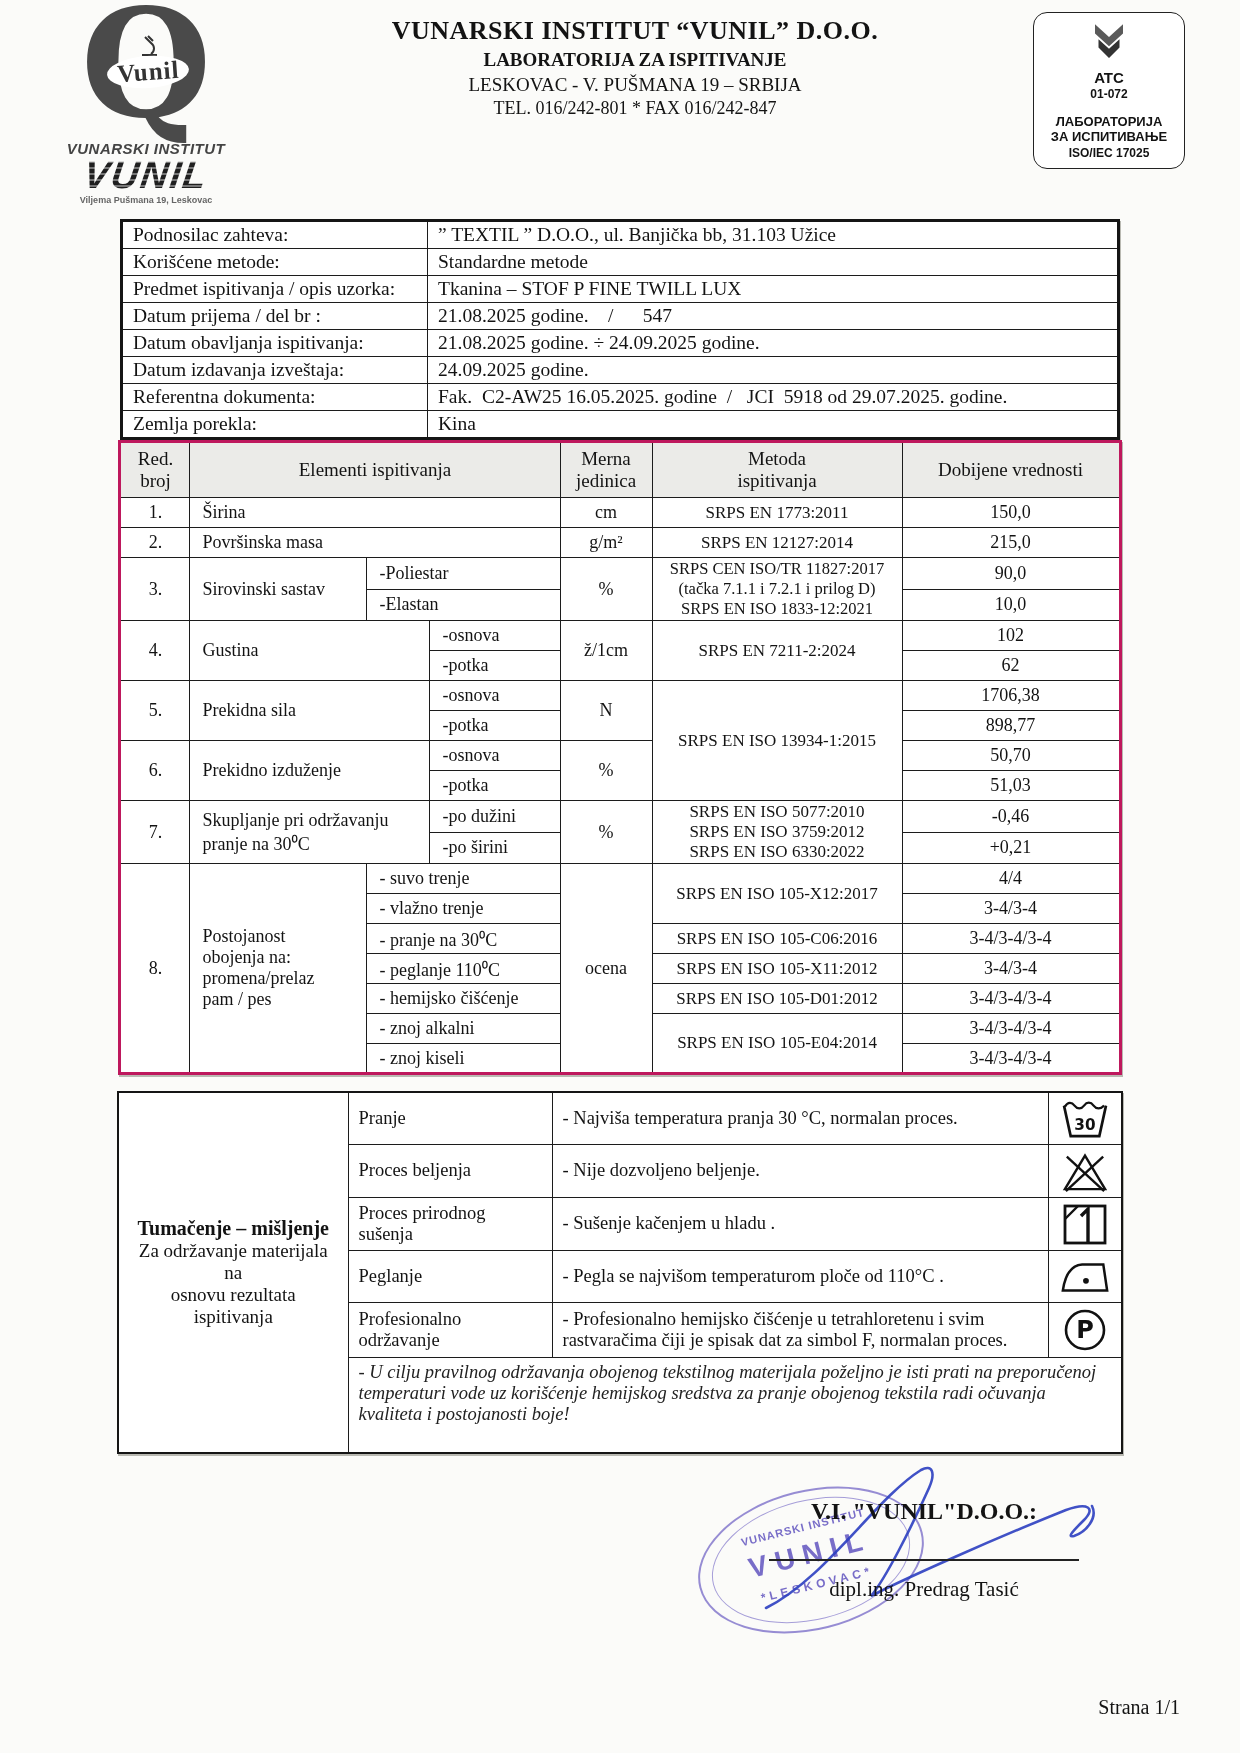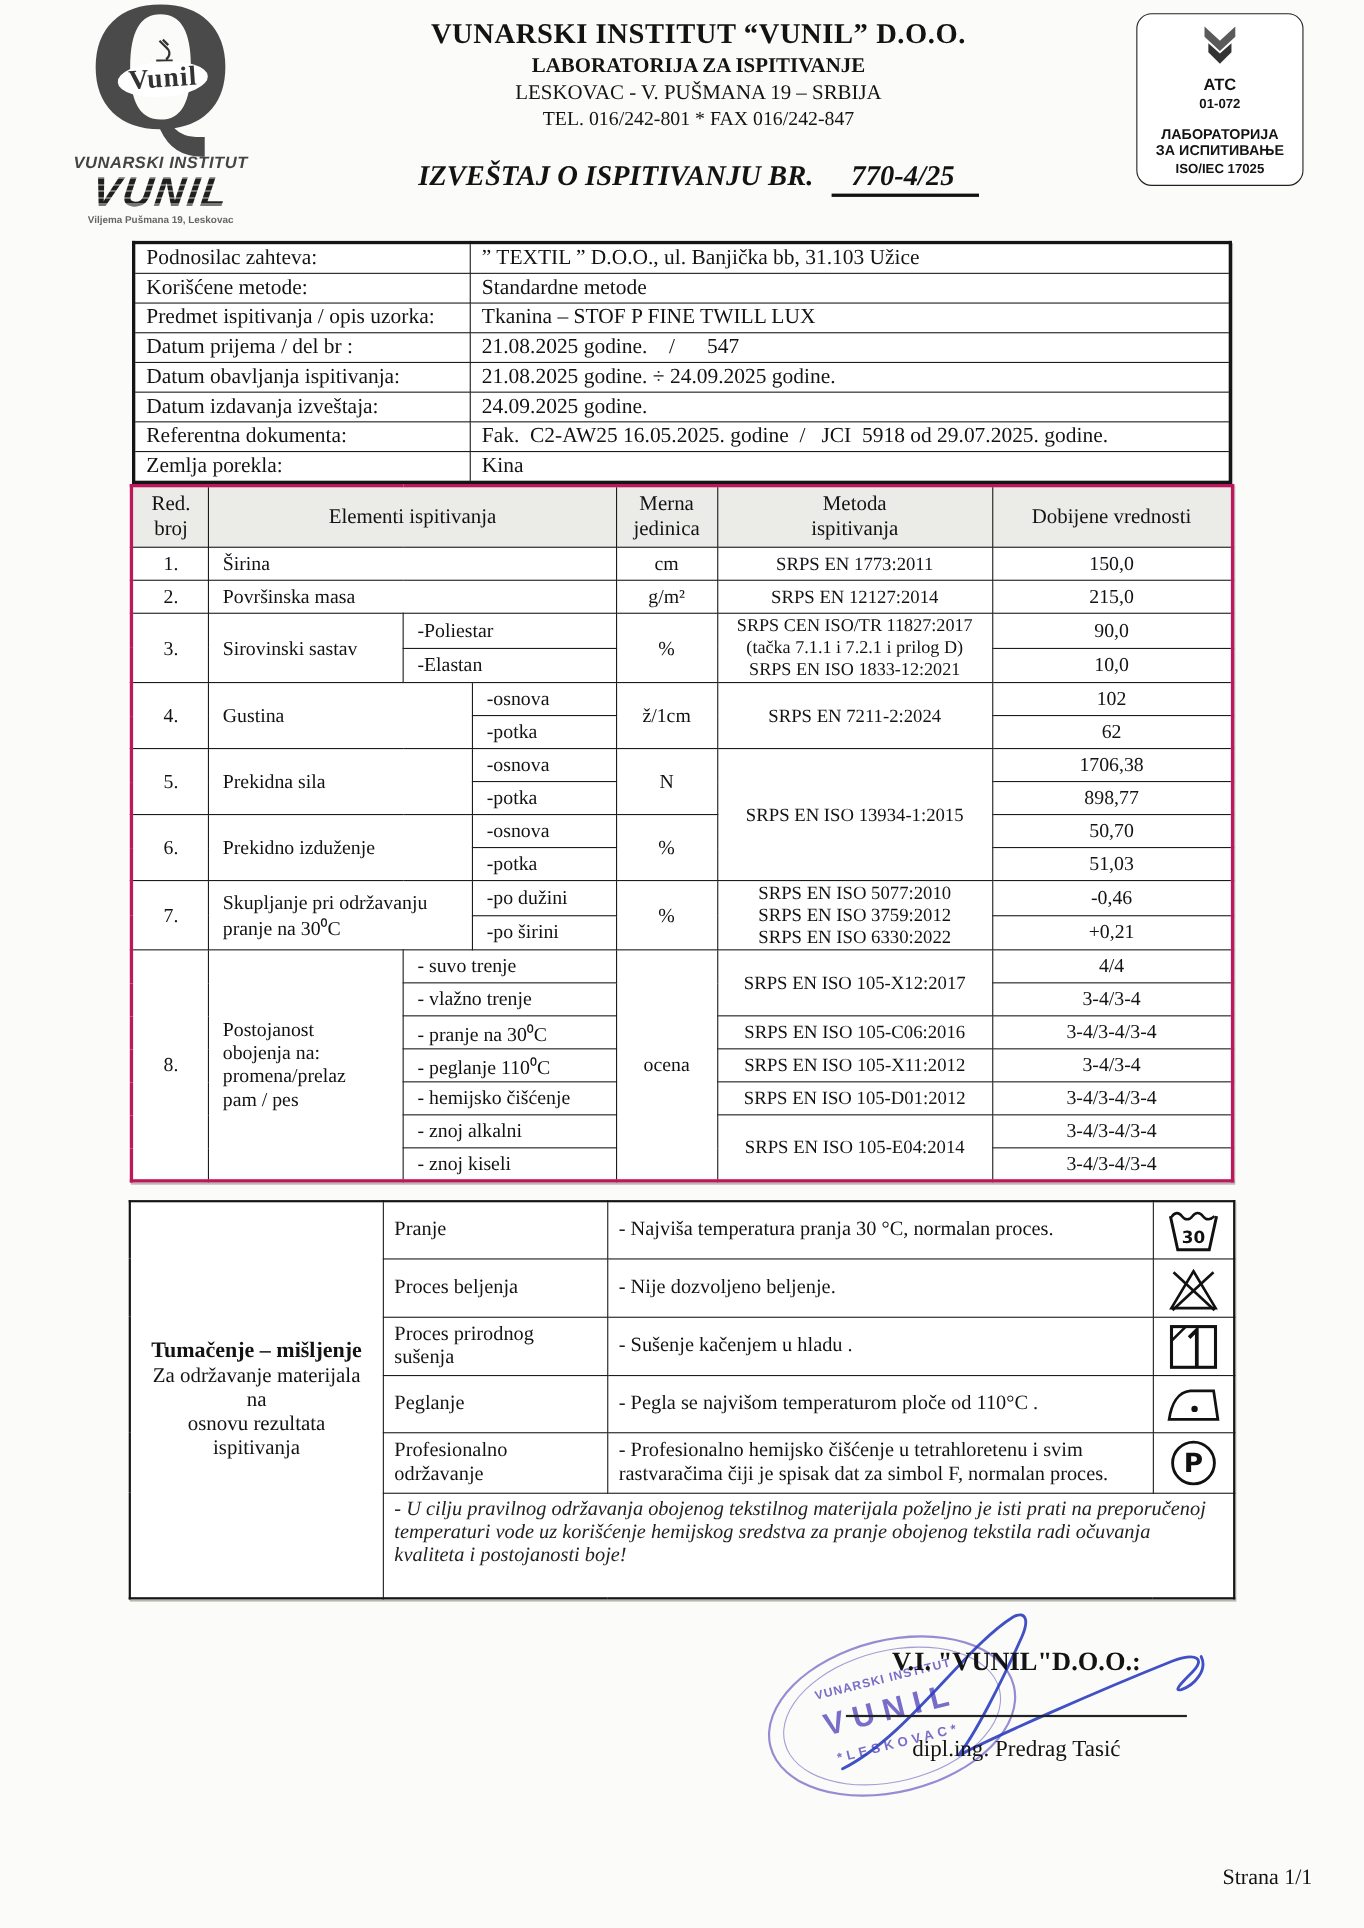--- a/index.html
+++ b/index.html
@@ -77,21 +77,21 @@
   .sig-line { border-bottom:2px solid #222; width:310px; margin:34px auto 0 auto; }
   .sig-name { font-size:21px; margin-top:16px; text-align:center; }
   .stamp { position:absolute; left:660px; top:18px; width:230px; height:140px; transform:rotate(-14deg); pointer-events:none; }
   .stamp-oval { position:absolute; inset:0; border:2px solid rgba(95,80,190,.65); border-radius:50%; }
   .stamp-oval2 { position:absolute; inset:10px 14px; border:1.3px solid rgba(95,80,190,.55); border-radius:50%; }
   .stamp-txt { position:absolute; width:100%; text-align:center; color:rgba(88,74,188,.8); font-family:"Liberation Sans", sans-serif; font-weight:bold; }
   .stamp-t1 { top:30px; font-size:11px; letter-spacing:1px; }
   .stamp-t2 { top:48px; font-size:28px; letter-spacing:8px; }
   .stamp-t3 { top:88px; font-size:12px; letter-spacing:4px; }
   .sig-stroke { position:absolute; left:700px; top:-14px; }
-  .f-page { position:absolute; right:47px; bottom:34px; font-size:20px; }
+  .f-page { position:absolute; right:60px; bottom:34px; font-size:20px; }
 
   svg.care { display:block; margin:0 auto; }
 </style>
 </head>
 <body>
 
 <div class="page">
 
   <div class="hdr">
     <div class="hdr-left">
@@ -105,24 +105,20 @@
       <div class="logo-inst">VUNARSKI INSTITUT</div>
       <div class="logo-brand">VUNIL</div>
       <div class="logo-addr">Viljema Pušmana 19, Leskovac</div>
     </div>
 
     <div class="hdr-center">
       <div class="org">VUNARSKI INSTITUT “VUNIL” D.O.O.</div>
       <div class="lab">LABORATORIJA ZA ISPITIVANJE</div>
       <div class="addr">LESKOVAC - V. PUŠMANA 19 – SRBIJA</div>
       <div class="tel">TEL. 016/242-801 * FAX  016/242-847</div>
-      <div class="report-line">
-        <span>IZVEŠTAJ O ISPITIVANJU BR.</span>
-        <span class="report-num">770-4/25</span>
-      </div>
     </div>
 
     <div class="hdr-right">
       <div class="badge">
         <svg width="48" height="42" viewBox="0 0 40 36" style="display:block;margin:0 auto;">
           <path d="M8 1 L20 12 L32 1 L32 9 L20 20 L8 9 Z" fill="#5a5a5a"></path>
           <path d="M11 14 L20 22 L29 14 L29 21 L20 30 L11 21 Z" fill="#333"></path>
         </svg>
         <div class="badge-name">ATC</div>
         <div class="badge-num">01-072</div>

